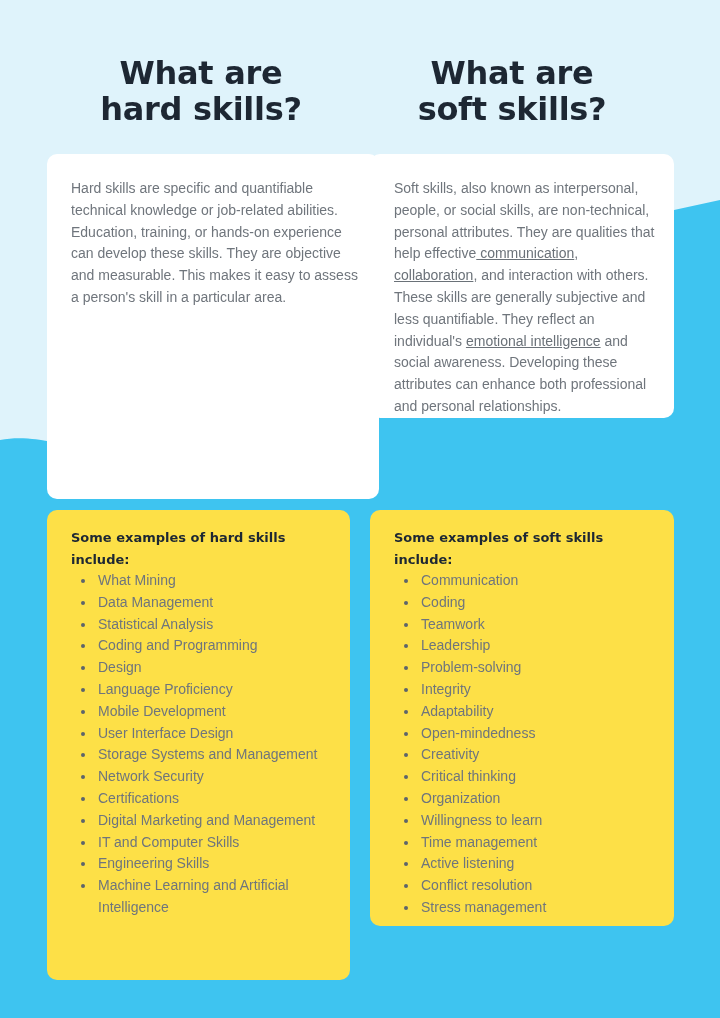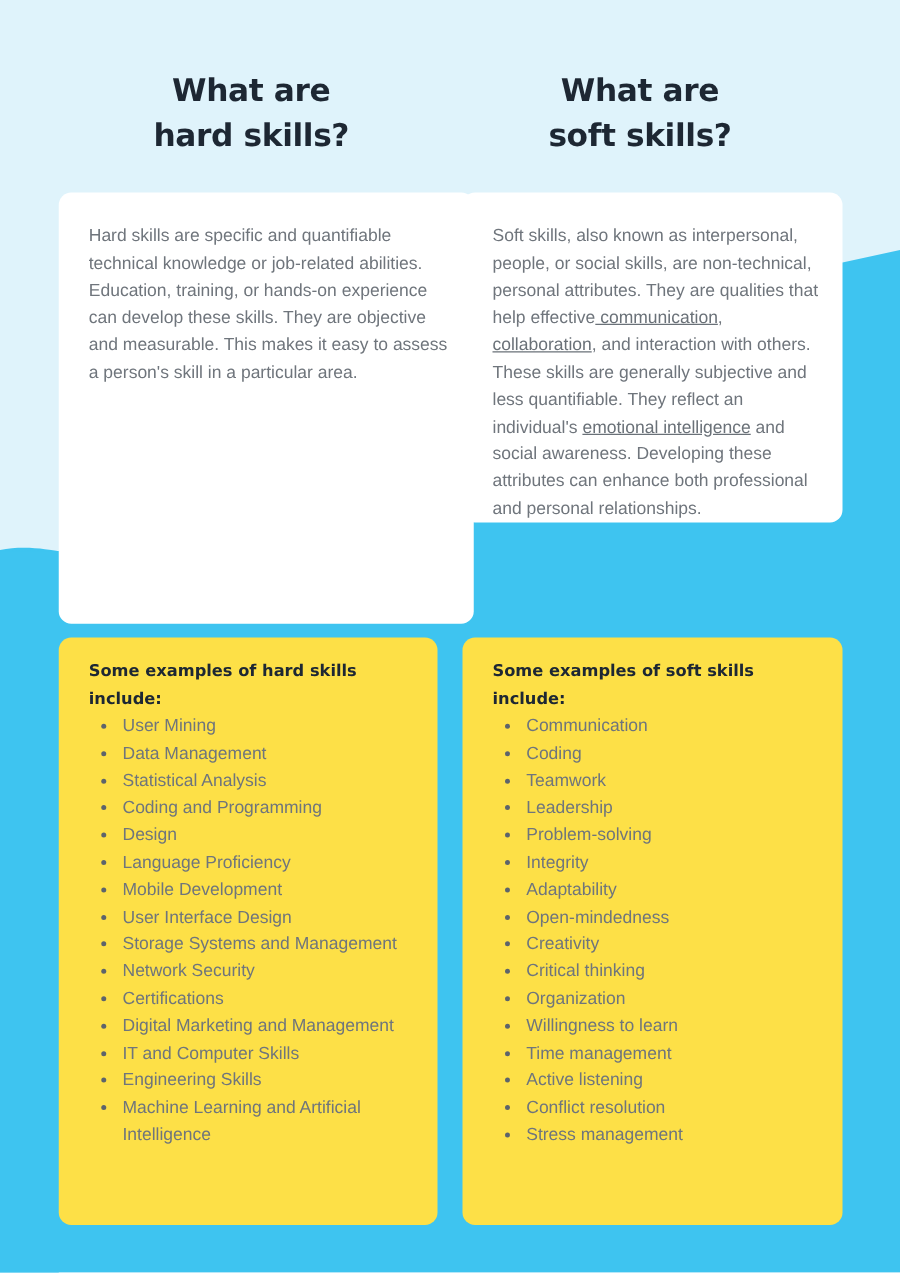--- a/index.html
+++ b/index.html
@@ -22,21 +22,21 @@
       height: 1018px;
       z-index: 0;
     }
     .heading {
       position: absolute;
       top: 55px;
       width: 320px;
       text-align: center;
       font-family: "DejaVu Sans", sans-serif;
       font-weight: bold;
-      font-size: 25px;
+      font-size: 32px;
       line-height: 36px;
       color: #1d2733;
       letter-spacing: -0.3px;
       z-index: 2;
     }
     .heading span { display: block; }
     #heading-hard { left: 41px; }
     #heading-soft { left: 352px; }
 
     .card {
@@ -47,21 +47,21 @@
     }
     .card.white {
       background: #ffffff;
     }
     .card.pale {
       background: #fde047;
     }
     #card-hard-desc { left: 47px; top: 154px; width: 332px; height: 345px; }
     #card-soft-desc { left: 370px; top: 154px; width: 304px; height: 264px; }
     #card-hard-list { left: 47px; top: 510px; width: 303px; height: 470px; }
-    #card-soft-list { left: 370px; top: 510px; width: 304px; height: 470px; }
+    #card-soft-list { left: 370px; top: 510px; width: 304px; height: 416px; }
 
     .desc {
       position: absolute;
       left: 24px;
       top: 24px;
       right: 18px;
       font-size: 14px;
       line-height: 21.8px;
       color: #6f757c;
       margin: 0;
@@ -132,21 +132,21 @@
   <p class="desc">Hard skills are specific and quantifiable technical knowledge or job-related abilities. Education, training, or hands-on experience can develop these skills. They are objective and measurable. This makes it easy to assess a person's skill in a particular area.</p>
 </div>
 
 <div class="card white" id="card-soft-desc">
   <p class="desc"><span>Soft skills, also known as interpersonal, people, or social skills, are non-technical, personal attributes. They are qualities that help effective</span><span class="u"> communication</span><span>, </span><span class="u">collaboration</span><span>, and interaction with others. These skills are generally subjective and less quantifiable. They reflect an individual's </span><span class="u">emotional intelligence</span><span> and social awareness. Developing these attributes can enhance both professional and personal relationships.</span></p>
 </div>
 
 <div class="card pale" id="card-hard-list">
   <p class="list-title">Some examples of hard skills include:</p>
   <ul class="skills">
-    <li><span class="bullet"></span><span>User Mining</span></li>
+    <li><span class="bullet"></span><span>What Mining</span></li>
     <li><span class="bullet"></span><span>Data Management</span></li>
     <li><span class="bullet"></span><span>Statistical Analysis</span></li>
     <li><span class="bullet"></span><span>Coding and Programming</span></li>
     <li><span class="bullet"></span><span>Design</span></li>
     <li><span class="bullet"></span><span>Language Proficiency</span></li>
     <li><span class="bullet"></span><span>Mobile Development</span></li>
     <li><span class="bullet"></span><span>User Interface Design</span></li>
     <li><span class="bullet"></span><span>Storage Systems and Management</span></li>
     <li><span class="bullet"></span><span>Network Security</span></li>
     <li><span class="bullet"></span><span>Certifications</span></li>

